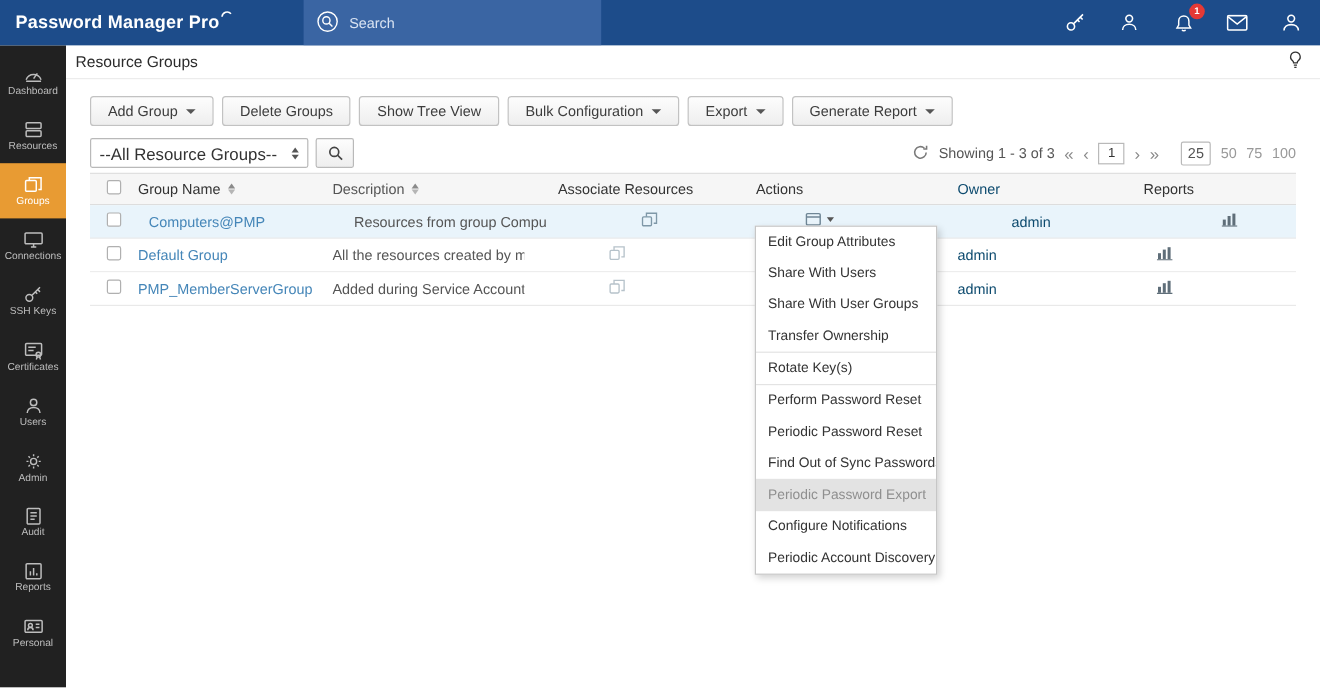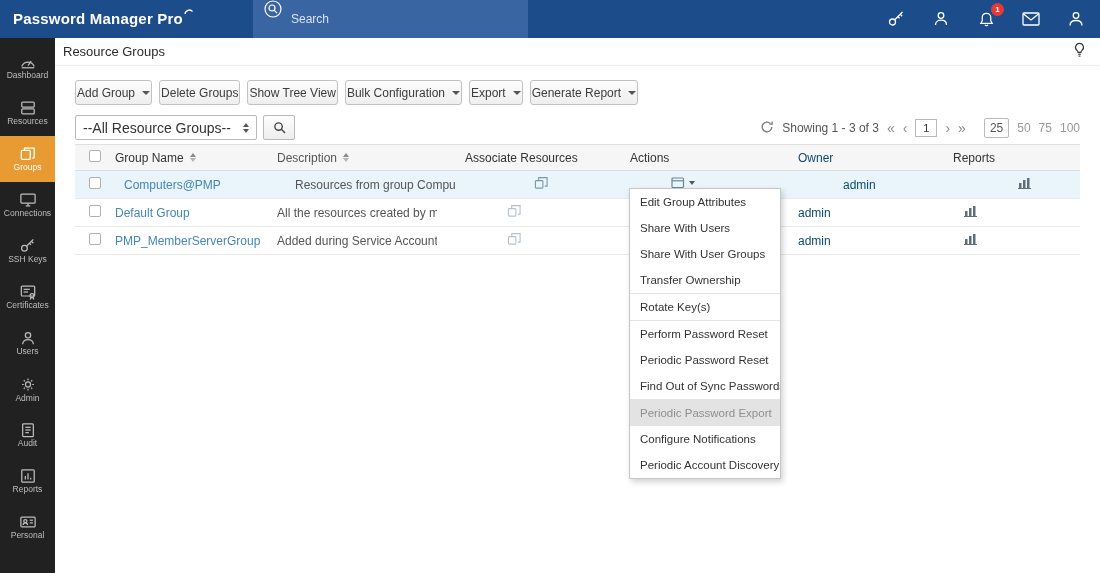--- a/index.html
+++ b/index.html
@@ -7,21 +7,21 @@
   body {
     position:relative; overflow:hidden; background:#fff;
     font-family:"Liberation Sans", sans-serif; font-size:12px; color:#333;
   }
 
   
   .header { position:absolute; top:0; left:0; width:1100px; height:38px; background:#1d4c8a; }
   .logo-wrap { position:absolute; left:13px; top:0; height:38px; display:flex; align-items:flex-start; padding-top:9px; }
   .logo-text { color:#fff; font-size:15px; font-weight:bold; letter-spacing:.2px; line-height:20px; }
   .logo-swirl { margin-left:1px; margin-top:-3px; }
-  .search-area { position:absolute; left:253px; top:0; width:275px; height:38px; background:#3a65a3; display:flex; padding-left:11px; gap:9px; }
+  .search-area { position:absolute; left:253px; top:0; width:248px; height:38px; background:#3a65a3; display:flex; align-items:center; padding-left:11px; gap:9px; }
   .search-input { background:transparent; border:none; outline:none; color:#fff; font-size:12px; width:210px; font-family:"Liberation Sans", sans-serif; }
   .search-input::placeholder { color:#d9e3f2; }
   .header-icons { position:absolute; right:14px; top:0; height:38px; display:flex; align-items:center; gap:25px; }
   .hicon { position:relative; width:20px; height:20px; display:flex; align-items:center; justify-content:center; cursor:pointer; }
   .badge { position:absolute; top:-6px; right:-8px; background:#e53935; color:#fff; font-size:8px; min-width:13px; height:13px; border-radius:7px; display:flex; align-items:center; justify-content:center; padding:0 2px; font-weight:bold; }
 
   
   .sidebar { position:absolute; top:38px; left:0; width:55px; height:535px; background:#212121; padding-top:6px; }
   .nav-item { height:46px; display:flex; flex-direction:column; align-items:center; justify-content:center; cursor:pointer; }
   .nav-label { font-size:8.5px; color:#bdbdbd; }
@@ -29,21 +29,21 @@
   .nav-item.active { background:#e89b33; }
   .nav-item.active .nav-label { color:#fff; }
   .nav-item.active svg { stroke:#fff; }
 
   
   .main { position:absolute; left:55px; top:38px; width:1045px; height:423px; background:#fff; }
   .title-bar { height:28px; display:flex; align-items:center; justify-content:space-between; padding:0 13px 0 8px; border-bottom:1px solid #ececec; }
   .page-title { font-size:13px; color:#2b2b2b; }
 
   .toolbar { position:absolute; top:42px; left:20px; display:flex; gap:7px; }
-  .btn { height:25px; padding:0 1px; font-size:12px; color:#3c3c3c; background:linear-gradient(#fdfdfd,#eeeeee); border:1px solid #c2c2c2; border-radius:3px; display:flex; align-items:center; gap:7px; cursor:pointer; white-space:nowrap; }
+  .btn { height:25px; padding:0 14px; font-size:12px; color:#3c3c3c; background:linear-gradient(#fdfdfd,#eeeeee); border:1px solid #c2c2c2; border-radius:3px; display:flex; align-items:center; gap:7px; cursor:pointer; white-space:nowrap; }
   .caret { width:0; height:0; border-left:4px solid transparent; border-right:4px solid transparent; border-top:4px solid #555; }
 
   .filter-row { position:absolute; top:77px; left:20px; display:flex; gap:6px; align-items:center; }
   .select { width:182px; height:25px; border:1px solid #b9b9b9; background:#fff; font-size:14px; color:#333; display:flex; align-items:center; justify-content:space-between; padding:0 7px; border-radius:2px; cursor:pointer; }
   .updown { display:flex; flex-direction:column; gap:2px; }
   .tri-up { width:0; height:0; border-left:3.5px solid transparent; border-right:3.5px solid transparent; border-bottom:4px solid #555; }
   .tri-down { width:0; height:0; border-left:3.5px solid transparent; border-right:3.5px solid transparent; border-top:4px solid #555; }
   .search-btn { width:32px; height:25px; border:1px solid #b9b9b9; background:linear-gradient(#fdfdfd,#eeeeee); display:flex; align-items:center; justify-content:center; border-radius:2px; cursor:pointer; }
 
   .pager { position:absolute; top:80px; right:20px; display:flex; align-items:center; gap:8px; font-size:12px; color:#555; }

